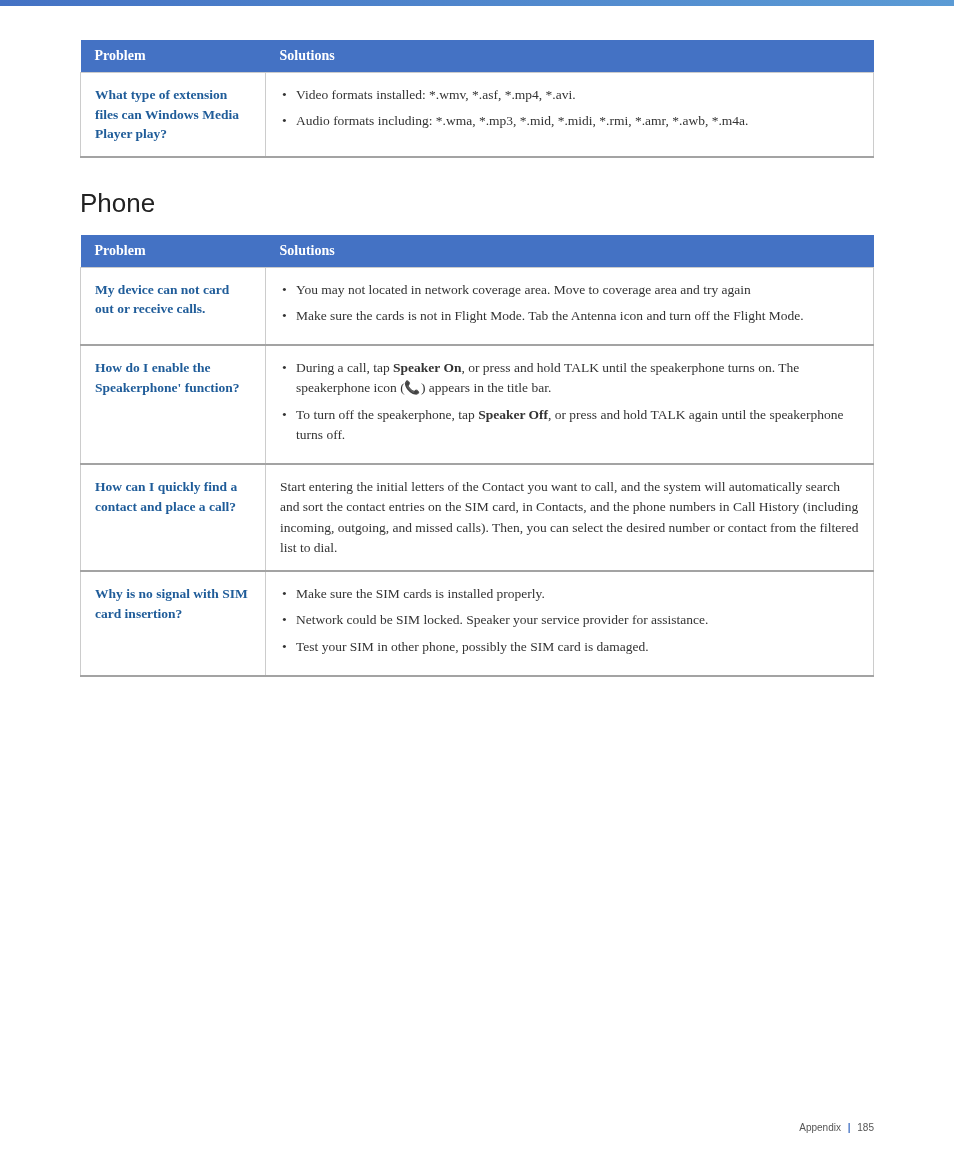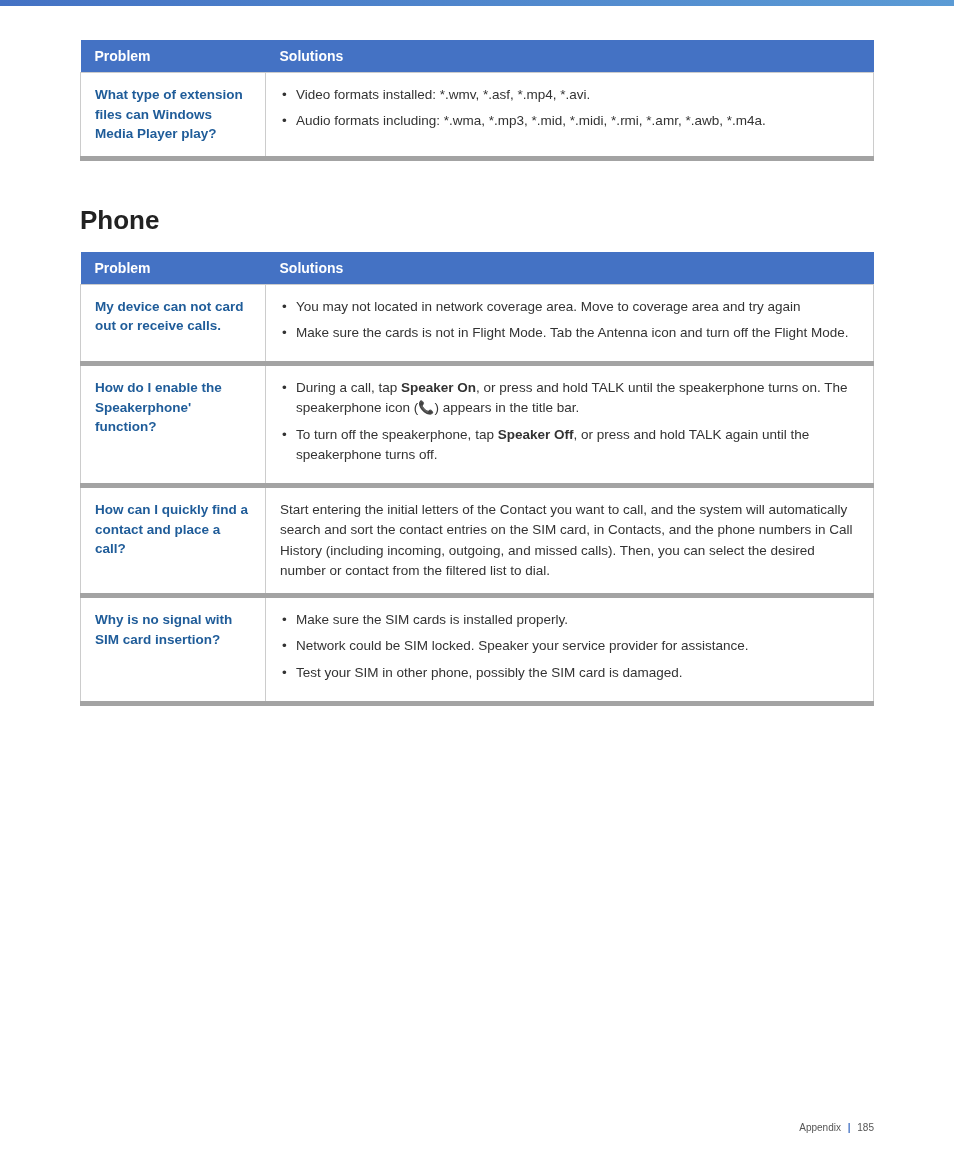--- a/index.html
+++ b/index.html
@@ -17,37 +17,38 @@
     .top-bar {
       position: absolute;
       top: 0; left: 0; right: 0;
       height: 6px;
       background: linear-gradient(to right, #4472C4, #5B9BD5);
     }
 
     table {
       width: 100%;
       border-collapse: collapse;
-      margin-bottom: 44px;
+      margin-bottom: 30px;
+      font-family: Liberation Serif, serif;
     }
 
     thead tr {
       background-color: #4472C4;
       color: #fff;
     }
 
     thead th {
       padding: 8px 14px;
       font-weight: bold;
       text-align: left;
       font-size: 14px;
     }
 
     tbody tr {
-      border-bottom: 5px solid #a3a3a3;
+      border-bottom: 2px solid #a3a3a3;
     }
 
     tbody td {
       padding: 12px 14px;
       vertical-align: top;
       border: 1px solid #ccc;
       font-size: 13.5px;
       line-height: 1.5;
     }
 
@@ -77,21 +78,21 @@
 
     .solution-col ul li::before {
       content: "•";
       position: absolute;
       left: 2px;
       color: #333;
     }
 
     .section-heading {
       font-size: 26px;
-      font-weight: bold;
+      font-weight: normal;
       margin: 30px 0 16px 0;
       color: #222;
     }
 
     .page-footer {
       position: absolute;
       bottom: 40px;
       right: 80px;
       font-size: 10px;
       color: #555;

